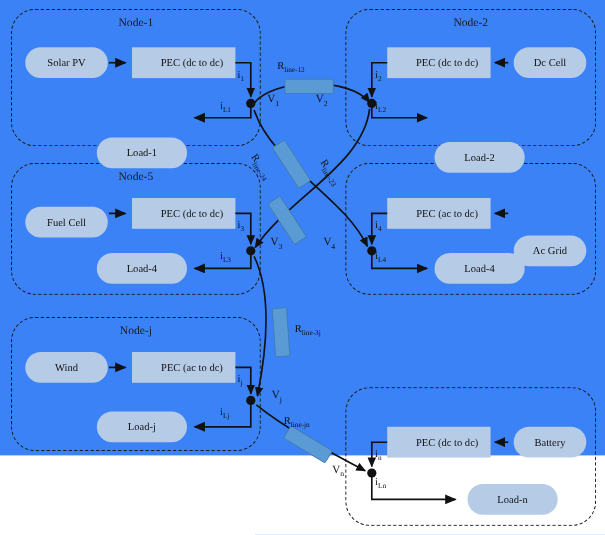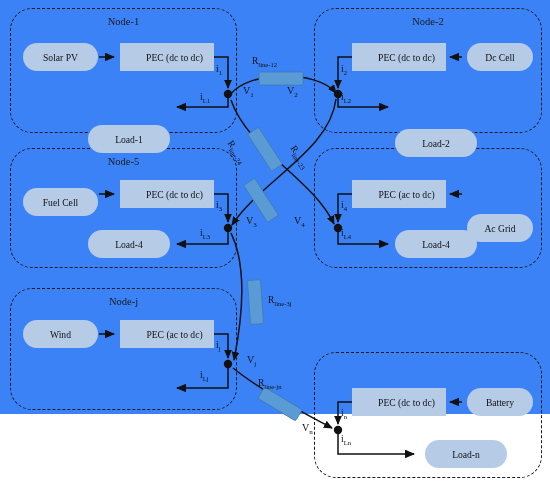--- a/index.html
+++ b/index.html
@@ -92,20 +92,21 @@
   <div class="pill" style="left:23px;top:188px;width:75px;height:28px;">Fuel Cell</div>
   <div class="rect" style="left:120px;top:180px;width:94px;height:28px;">PEC (dc to dc)</div>
   <div class="pill" style="left:88px;top:230px;width:82px;height:28px;">Load-4</div>
 
   <div class="rect" style="left:352px;top:180px;width:94px;height:28px;">PEC (ac to dc)</div>
   <div class="pill" style="left:467px;top:180px;width:66px;height:28px;margin-top:34px;">Ac Grid</div>
   <div class="pill" style="left:395px;top:230px;width:82px;height:28px;">Load-4</div>
 
   <div class="pill" style="left:23px;top:320px;width:75px;height:28px;">Wind</div>
   <div class="rect" style="left:120px;top:320px;width:94px;height:28px;">PEC (ac to dc)</div>
+  <div class="pill" style="left:88px;top:374px;width:82px;height:28px;">Load-j</div>
 
   <div class="rect" style="left:352px;top:388px;width:94px;height:28px;">PEC (dc to dc)</div>
   <div class="pill" style="left:425px;top:440px;width:82px;height:28px;">Load-n</div>
   <div class="pill" style="left:467px;top:388px;width:66px;height:28px;">Battery</div>
 
   <svg class="layer" viewBox="0 0 550 486">
     <defs>
       <marker id="ah" markerWidth="7" markerHeight="7" refX="6.2" refY="3" orient="auto">
         <path d="M0,0 L7,3 L0,6 z" fill="#111"></path>
       </marker>

